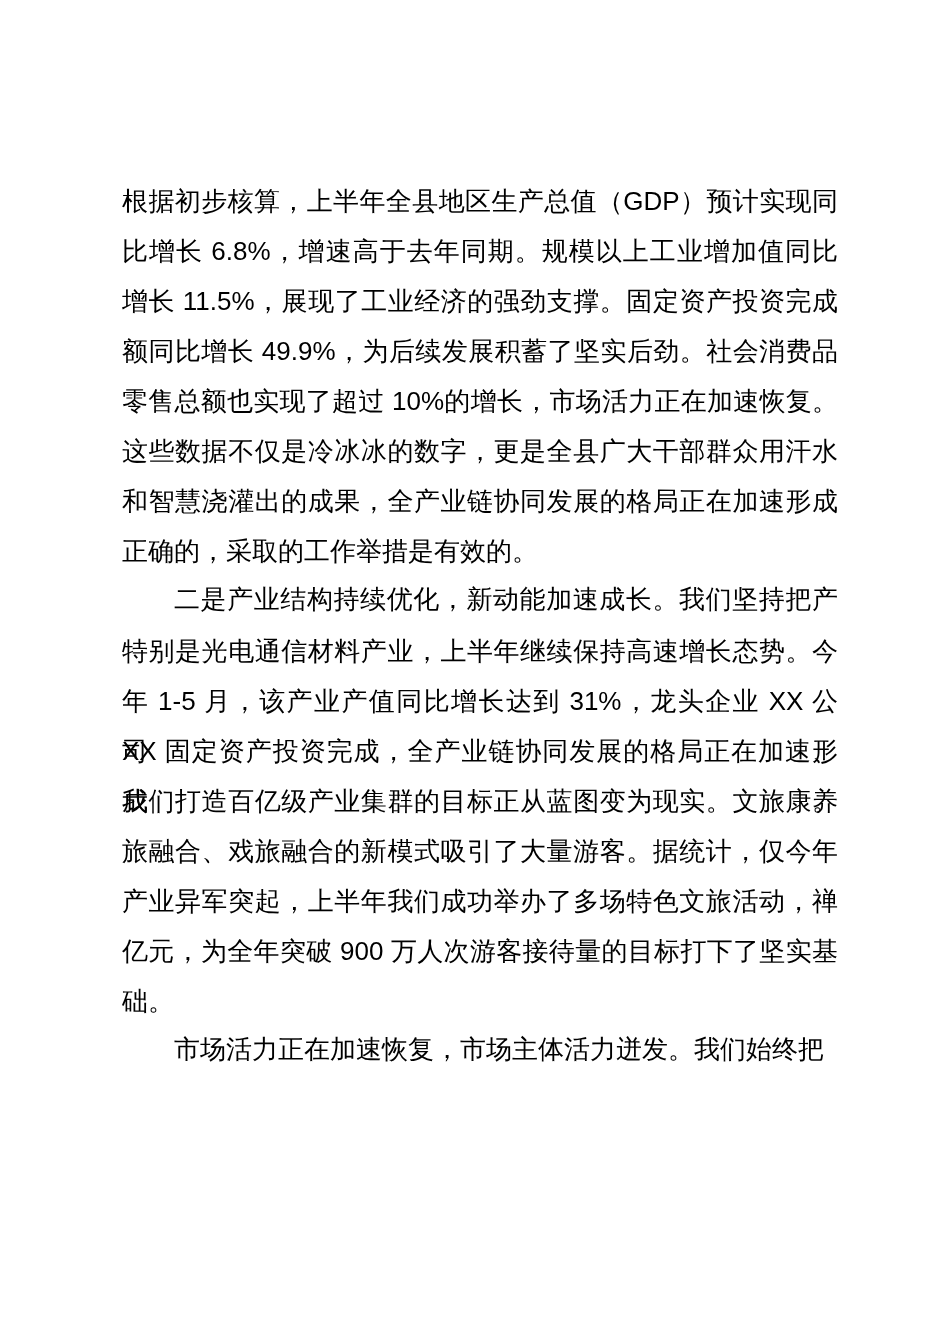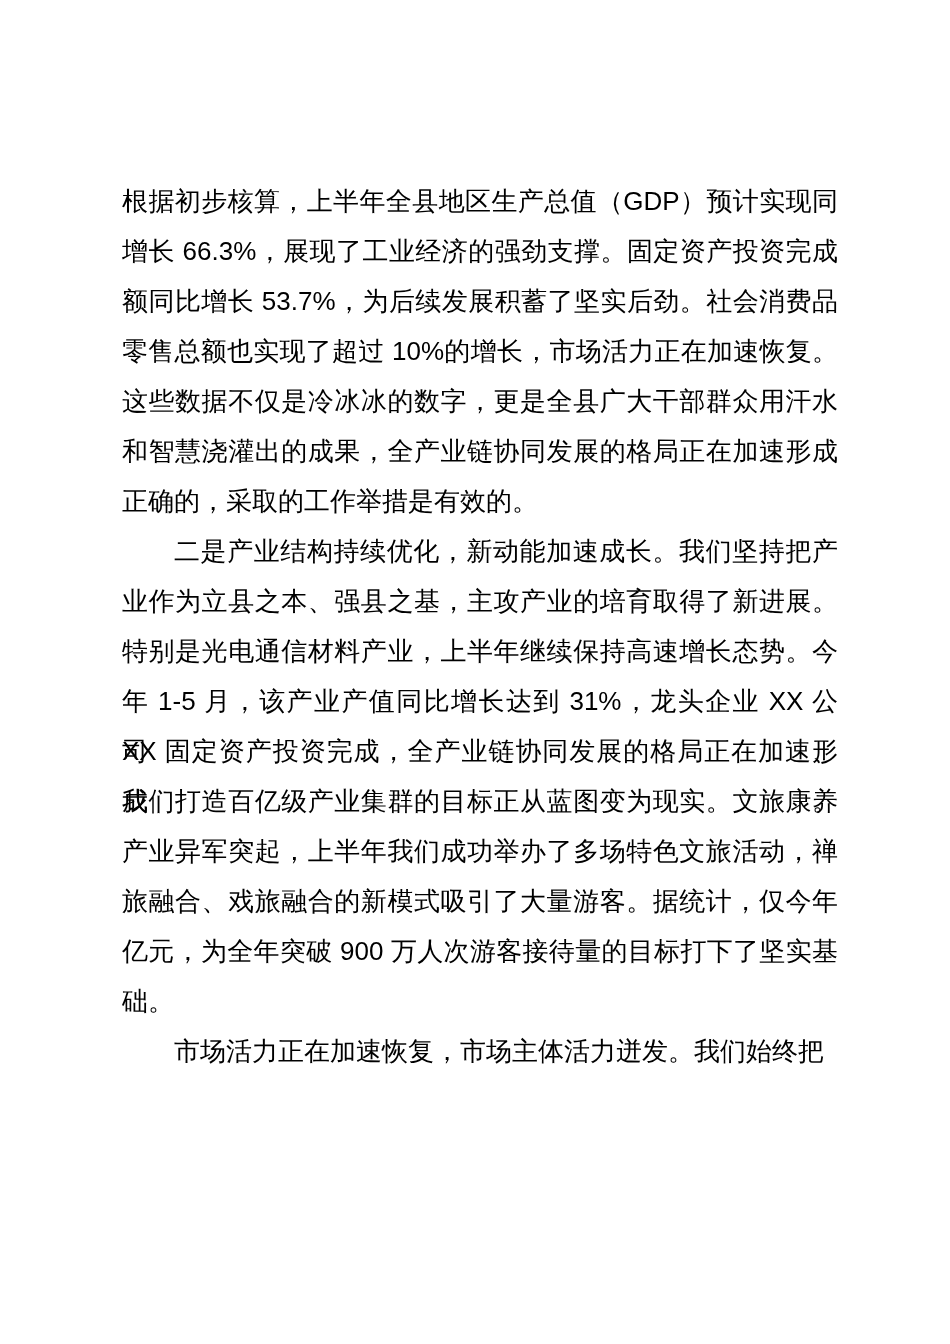--- a/index.html
+++ b/index.html
@@ -45,45 +45,46 @@
   .line-fill {
     text-align-last: justify;
   }
   
   .line-end {
     text-align-last: left;
   }
   
   .line-indent {
     text-indent: 2em;
+    font-family: Liberation Mono, monospace;
   }
 </style>
 </head>
 <body>
 
 <div class="page">
   <div class="text-block" id="text-block">
       <div class="paragraph">
         <div class="line line-fill">根据初步核算，上半年全县地区生产总值（GDP）预计实现同</div>
-        <div class="line line-fill">增长 66.3%，展现了工业经济的强劲支撑。固定资产投资完成</div>
-        <div class="line line-fill">额同比增长 53.7%，为后续发展积蓄了坚实后劲。社会消费品</div>
+        <div class="line line-fill">比增长 6.8%，增速高于去年同期。规模以上工业增加值同比</div>
+        <div class="line line-fill">增长 11.5%，展现了工业经济的强劲支撑。固定资产投资完成</div>
+        <div class="line line-fill">额同比增长 49.9%，为后续发展积蓄了坚实后劲。社会消费品</div>
         <div class="line line-fill">零售总额也实现了超过 10%的增长，市场活力正在加速恢复。</div>
         <div class="line line-fill">这些数据不仅是冷冰冰的数字，更是全县广大干部群众用汗水</div>
         <div class="line line-fill">和智慧浇灌出的成果，全产业链协同发展的格局正在加速形成</div>
         <div class="line line-end">正确的，采取的工作举措是有效的。</div>
       </div>
       <div class="paragraph">
         <div class="line line-fill line-indent">二是产业结构持续优化，新动能加速成长。我们坚持把产</div>
-        <div class="line line-fill">业作为立县之本、强县之基，主攻产业的培育取得了新进展。</div>
         <div class="line line-fill">特别是光电通信材料产业，上半年继续保持高速增长态势。今</div>
         <div class="line line-fill">年 1-5 月，该产业产值同比增长达到 31%，龙头企业 XX 公司、</div>
         <div class="line line-fill">XX 固定资产投资完成，全产业链协同发展的格局正在加速形成。</div>
         <div class="line line-fill">我们打造百亿级产业集群的目标正从蓝图变为现实。文旅康养</div>
+        <div class="line line-fill">旅融合、戏旅融合的新模式吸引了大量游客。据统计，仅今年</div>
         <div class="line line-fill">产业异军突起，上半年我们成功举办了多场特色文旅活动，禅</div>
-        <div class="line line-fill">旅融合、戏旅融合的新模式吸引了大量游客。据统计，仅今年</div>
         <div class="line line-fill">亿元，为全年突破 900 万人次游客接待量的目标打下了坚实基</div>
         <div class="line line-end">础。</div>
       </div>
       <div class="paragraph">
         <div class="line line-end line-indent">市场活力正在加速恢复，市场主体活力迸发。我们始终把</div>
       </div>
     </div>
 </div>
 
 </body></html>

